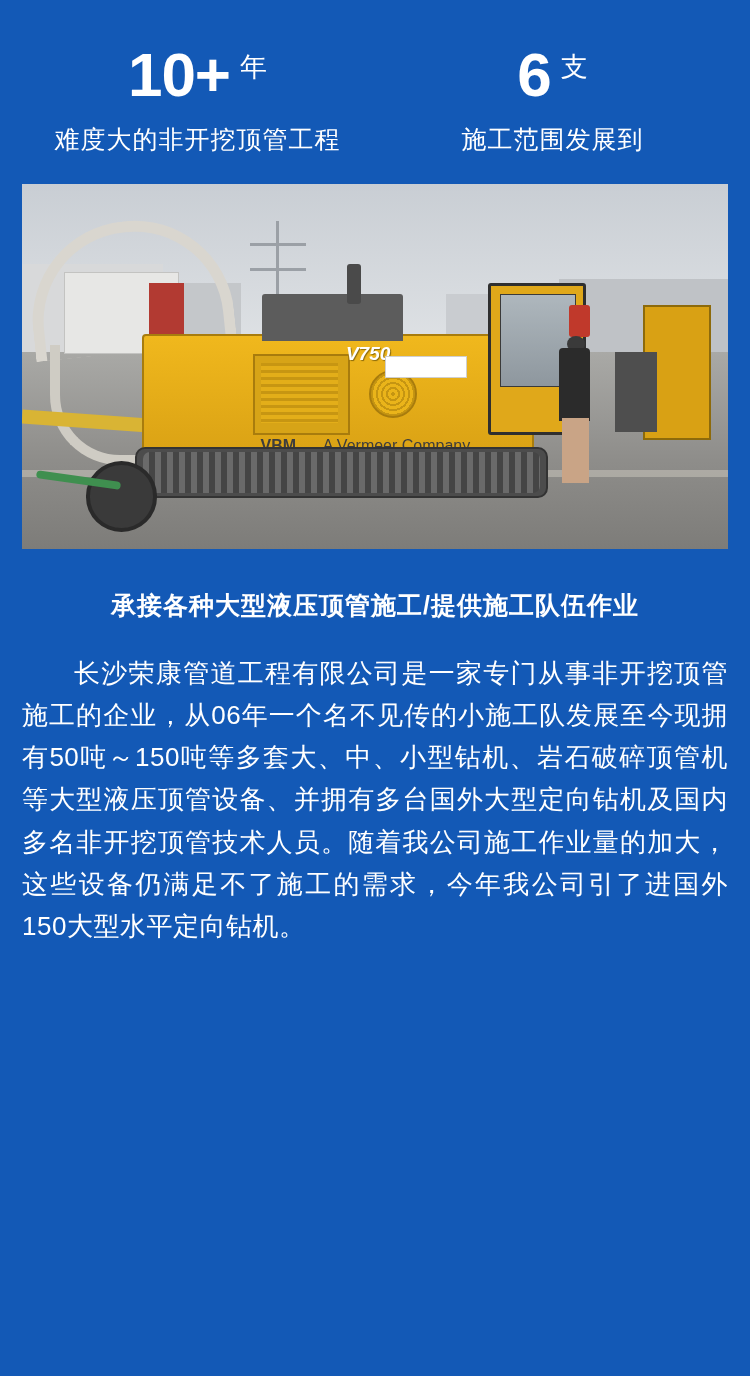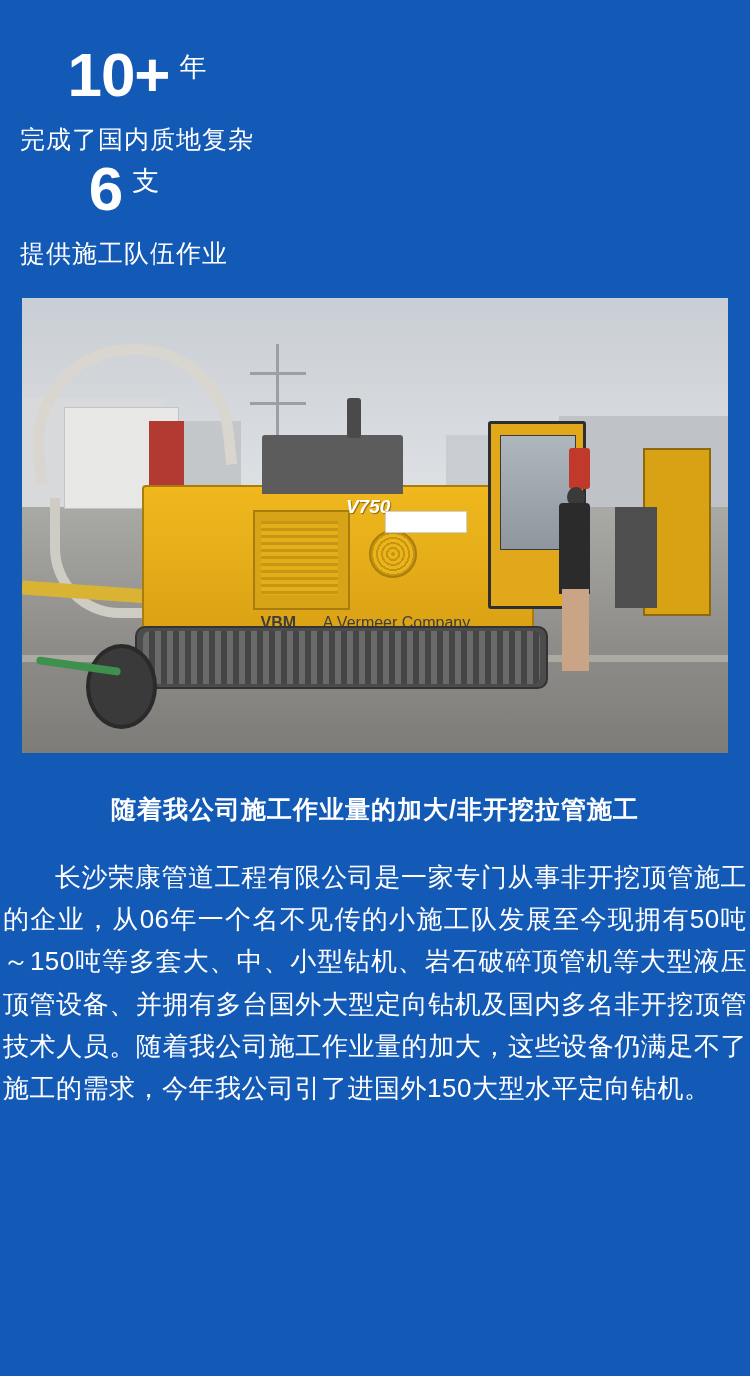--- a/index.html
+++ b/index.html
@@ -21,21 +21,20 @@
     box-sizing: border-box;
   }
 
   
   .stats {
     display: flex;
     justify-content: space-around;
     align-items: flex-start;
     padding: 42px 20px 10px 20px;
     box-sizing: border-box;
-    flex-direction: column;
   }
   .stat {
     flex: 1 1 0;
     text-align: center;
     color: #ffffff;
   }
   .stat-top {
     display: flex;
     align-items: baseline;
     justify-content: center;
@@ -55,21 +54,21 @@
   }
   .stat-desc {
     font-size: 25px;
     margin-top: 16px;
     letter-spacing: 1px;
   }
 
   
   .photo-wrap {
     margin: 18px 22px 16px 22px;
-    height: 455px;
+    height: 365px;
     position: relative;
     overflow: hidden;
     background: #8d9196;
     text-decoration: underline;
   }
   .photo {
     position: absolute;
     inset: 0;
     overflow: hidden;
   }
@@ -328,21 +327,21 @@
   
   .headline {
     color: #ffffff;
     font-size: 25px;
     font-weight: bold;
     text-align: center;
     margin-top: 40px;
     letter-spacing: 1px;
   }
   .body-wrap {
-    padding: 0 3px;
+    padding: 0 22px;
     margin-top: 30px;
   }
   .para {
     color: #ffffff;
     font-size: 26px;
     line-height: 1.62;
     text-indent: 2em;
     letter-spacing: 0.5px;
     margin: 0 0 26px 0;
     text-align: justify;
@@ -353,29 +352,29 @@
 
 <div class="page">
 
   <div class="stats">
 
     <div class="stat">
       <div class="stat-top">
         <span class="stat-num">10+</span>
         <span class="stat-unit">年</span>
       </div>
-      <div class="stat-desc">完成了国内质地复杂</div>
+      <div class="stat-desc">难度大的非开挖顶管工程</div>
     </div>
 
     <div class="stat">
       <div class="stat-top">
         <span class="stat-num">6</span>
         <span class="stat-unit">支</span>
       </div>
-      <div class="stat-desc">提供施工队伍作业</div>
+      <div class="stat-desc">施工范围发展到</div>
     </div>
 
   </div>
 
   <div class="photo-wrap">
     <div class="photo">
       <div class="sky"></div>
       <div class="bld b1"></div>
       <div class="bld b2"></div>
       <div class="bld b3"></div>
@@ -417,19 +416,19 @@
       <div class="worker2"></div>
       <div class="worker-head"></div>
       <div class="worker-body"></div>
       <div class="worker-legs"></div>
 
       <div class="tyre"></div>
       <div class="hose2"></div>
     </div>
   </div>
 
-  <div class="headline">随着我公司施工作业量的加大/非开挖拉管施工</div>
+  <div class="headline">承接各种大型液压顶管施工/提供施工队伍作业</div>
 
   <div class="body-wrap">
     <p class="para">长沙荣康管道工程有限公司是一家专门从事非开挖顶管施工的企业，从06年一个名不见传的小施工队发展至今现拥有50吨～150吨等多套大、中、小型钻机、岩石破碎顶管机等大型液压顶管设备、并拥有多台国外大型定向钻机及国内多名非开挖顶管技术人员。随着我公司施工作业量的加大，这些设备仍满足不了施工的需求，今年我公司引了进国外150大型水平定向钻机。</p>
   </div>
 
 </div>
 
 </body></html>

